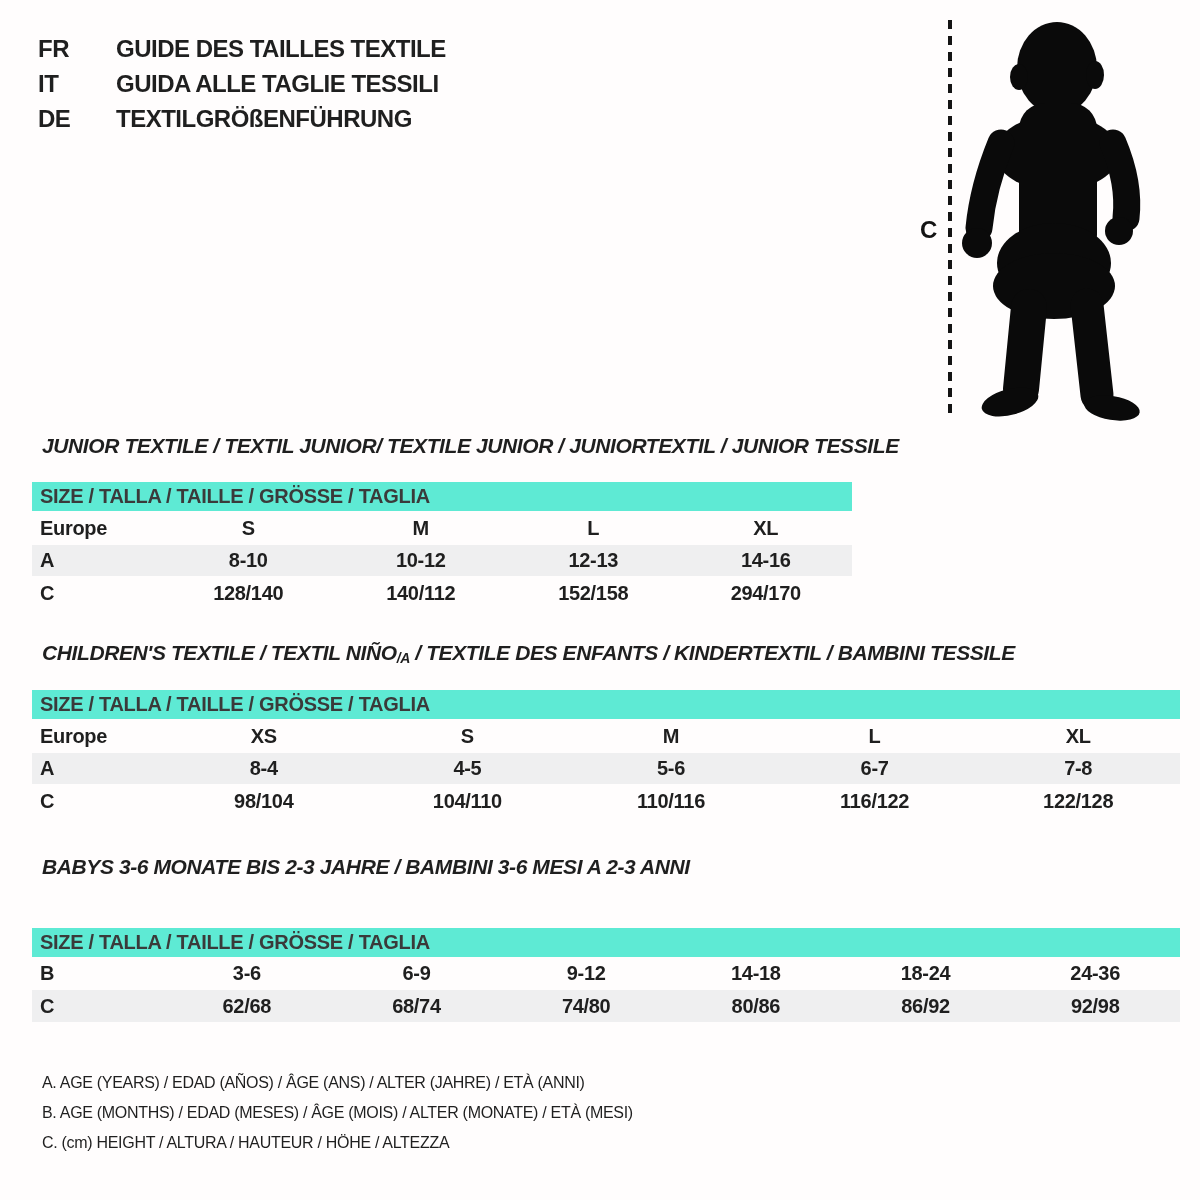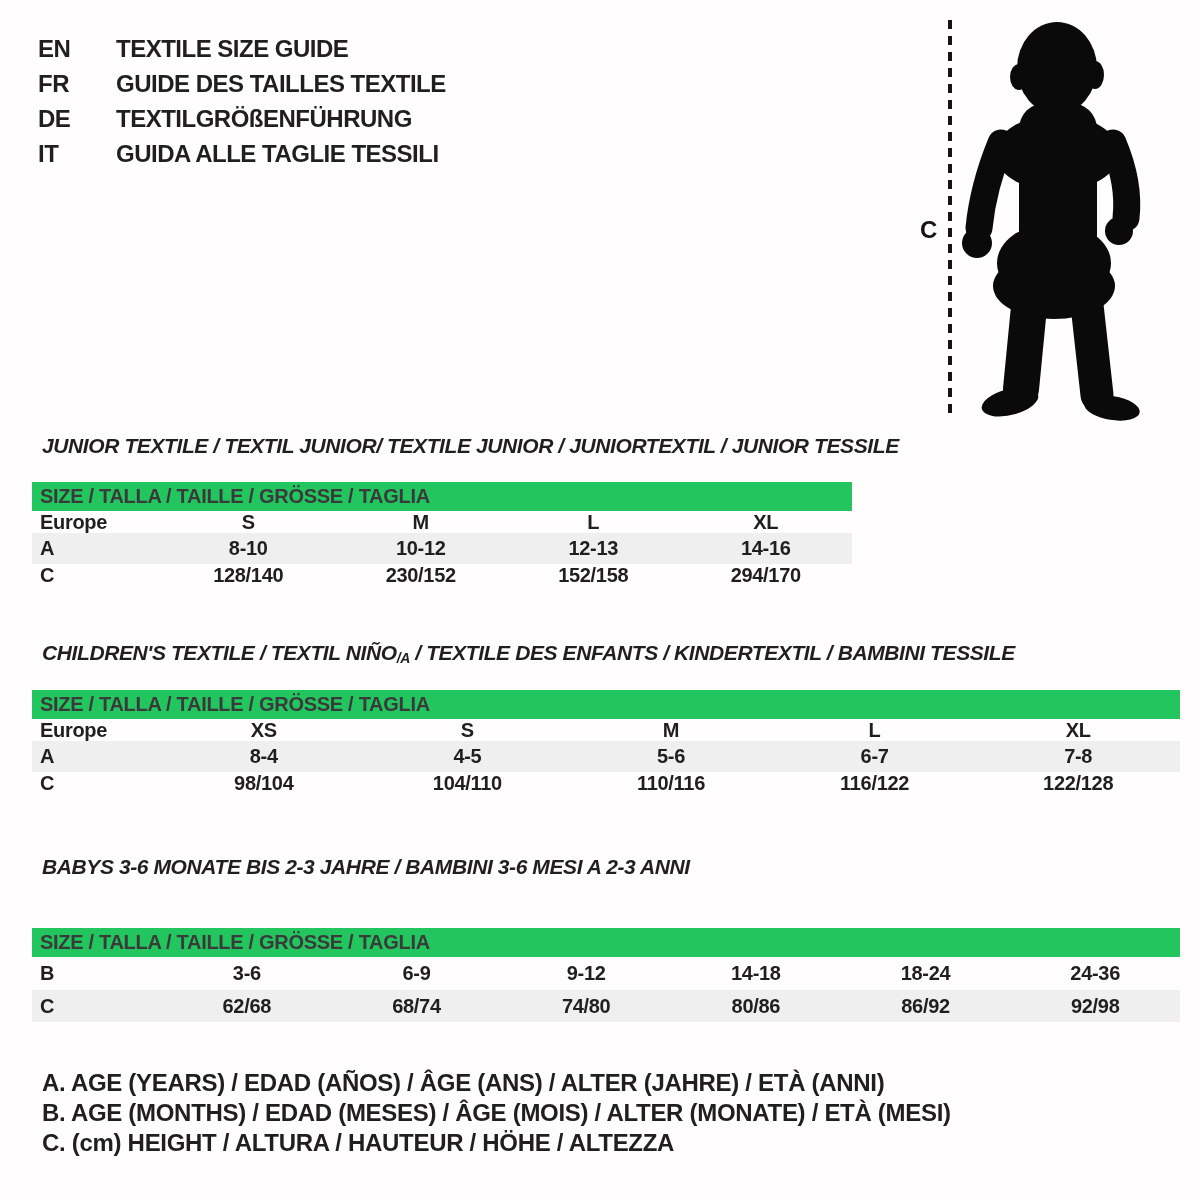--- a/index.html
+++ b/index.html
@@ -23,54 +23,50 @@
   .figure-svg { left:900px; top:15px; width:250px; height:410px; }
   .figure-svg text { font-family:"Liberation Sans", sans-serif; font-weight:bold; }
 
   
   .section-heading { left:42px; font-weight:bold; font-size:21px;
                      letter-spacing:-0.4px; white-space:nowrap;font-style:italic; }
   .sub-mark { font-size:14px; position:relative; top:3px; }
 
   
   .size-table { left:32px; }
-  .size-bar { height:29px; background:#22c55e; display:flex; align-items:center;
+  .size-bar { height:29px; background:#5eead4; display:flex; align-items:center;
               padding-left:8px; font-weight:bold; font-size:20px; color:#3a3a3a;
               letter-spacing:-0.3px; }
   .t-row { display:flex; align-items:center; font-weight:bold; font-size:20px;
            letter-spacing:-0.3px; }
   .t-row.shaded { background:#efeff0; }
-  .h34 { height:22px; } .h31 { height:31px; } .h33 { height:33px; } .h32 { height:32px; }
+  .h34 { height:34px; } .h31 { height:31px; } .h33 { height:33px; } .h32 { height:32px; }
   .t-label { width:130px; padding-left:8px; }
   .t-cell { flex:1; text-align:center; }
 
   
-  .legend { left:42px; top:1068px; font-weight:bold; font-size:24px;
+  .legend { left:42px; top:1068px; font-weight:normal; font-size:16px;
             letter-spacing:-0.3px; }
   .legend-line { height:30px; display:flex; align-items:center; white-space:nowrap; }
 </style>
 </head>
 <body>
 
 <div class="abs lang-header">
   <div class="lang-row">
-    <span class="lang-code">EN</span>
-    <span class="lang-title">TEXTILE SIZE GUIDE</span>
-  </div>
-  <div class="lang-row">
     <span class="lang-code">FR</span>
     <span class="lang-title">GUIDE DES TAILLES TEXTILE</span>
   </div>
   <div class="lang-row">
+    <span class="lang-code">IT</span>
+    <span class="lang-title">GUIDA ALLE TAGLIE TESSILI</span>
+  </div>
+  <div class="lang-row">
     <span class="lang-code">DE</span>
     <span class="lang-title">TEXTILGRÖßENFÜHRUNG</span>
-  </div>
-  <div class="lang-row">
-    <span class="lang-code">IT</span>
-    <span class="lang-title">GUIDA ALLE TAGLIE TESSILI</span>
   </div>
 </div>
 
 <svg class="abs figure-svg" viewBox="0 0 250 410">
   <line x1="50" y1="5" x2="50" y2="400" stroke="#141414" stroke-width="4" stroke-dasharray="9 7"></line>
   <text x="20" y="223" font-size="24" fill="#141414">C</text>
   <g fill="#0a0a0a" stroke="none">
     <ellipse cx="157" cy="53" rx="40" ry="46"></ellipse>
     <ellipse cx="119" cy="62" rx="9" ry="13"></ellipse>
     <ellipse cx="195" cy="60" rx="9" ry="14"></ellipse>
@@ -104,21 +100,21 @@
   <div class="t-row h31 shaded">
     <span class="t-label">A</span>
     <span class="t-cell">8-10</span>
     <span class="t-cell">10-12</span>
     <span class="t-cell">12-13</span>
     <span class="t-cell">14-16</span>
   </div>
   <div class="t-row h34">
     <span class="t-label">C</span>
     <span class="t-cell">128/140</span>
-    <span class="t-cell">230/152</span>
+    <span class="t-cell">140/112</span>
     <span class="t-cell">152/158</span>
     <span class="t-cell">294/170</span>
   </div>
 </div>
 
 <div class="abs section-heading" style="top:641px">
   <span>CHILDREN'S TEXTILE / TEXTIL NIÑO</span><span class="sub-mark">/A</span><span> / TEXTILE DES ENFANTS / KINDERTEXTIL / BAMBINI TESSILE</span>
 </div>
 
 <div class="abs size-table" style="top:690px; width:1148px">

